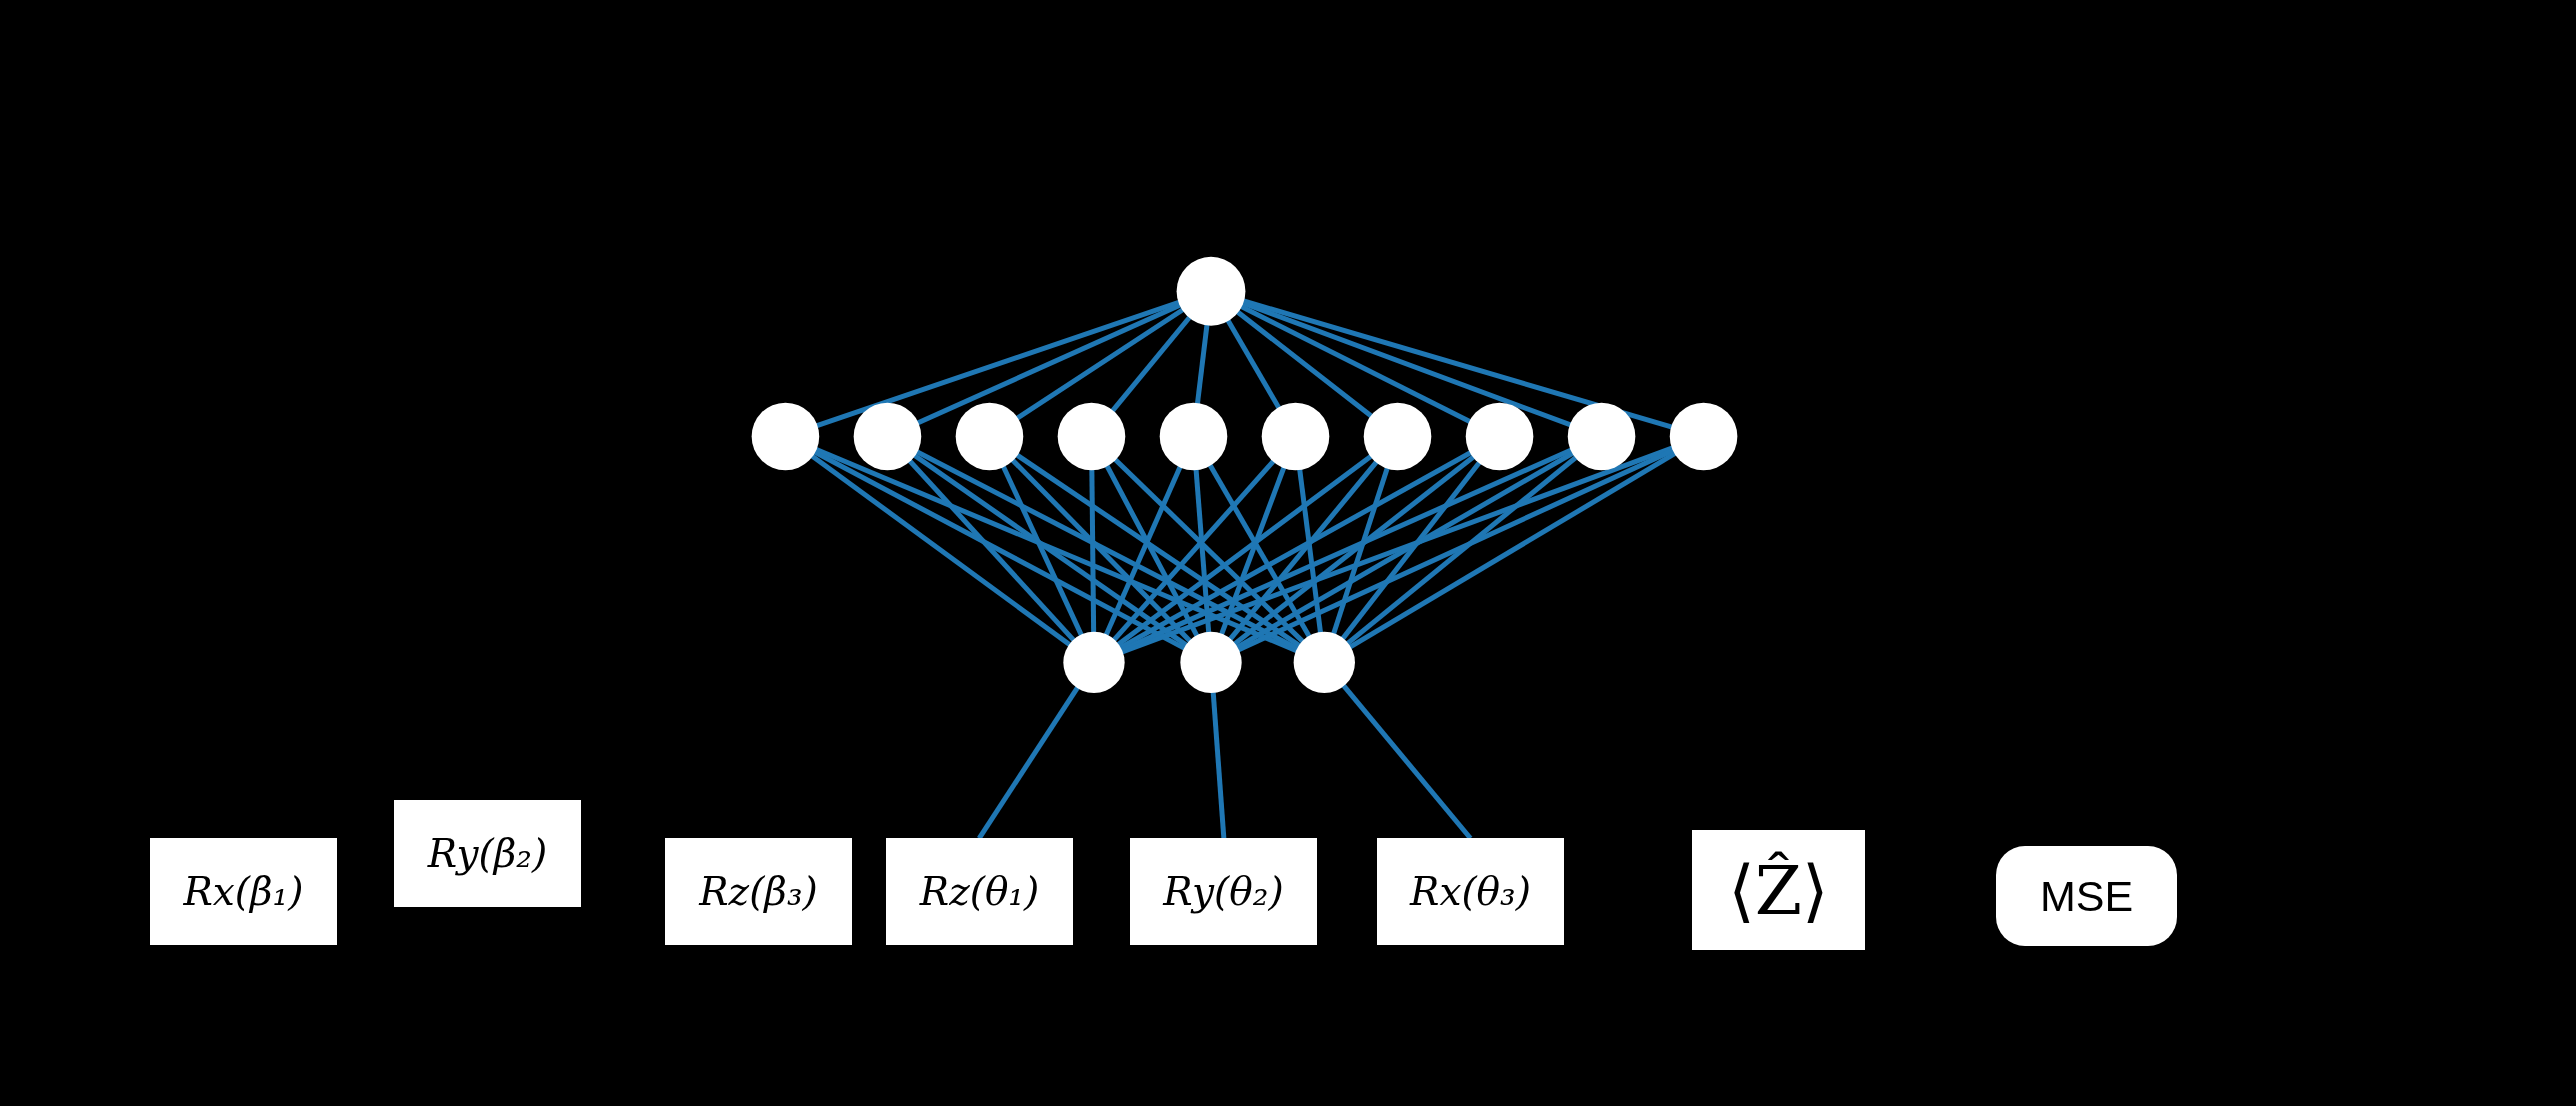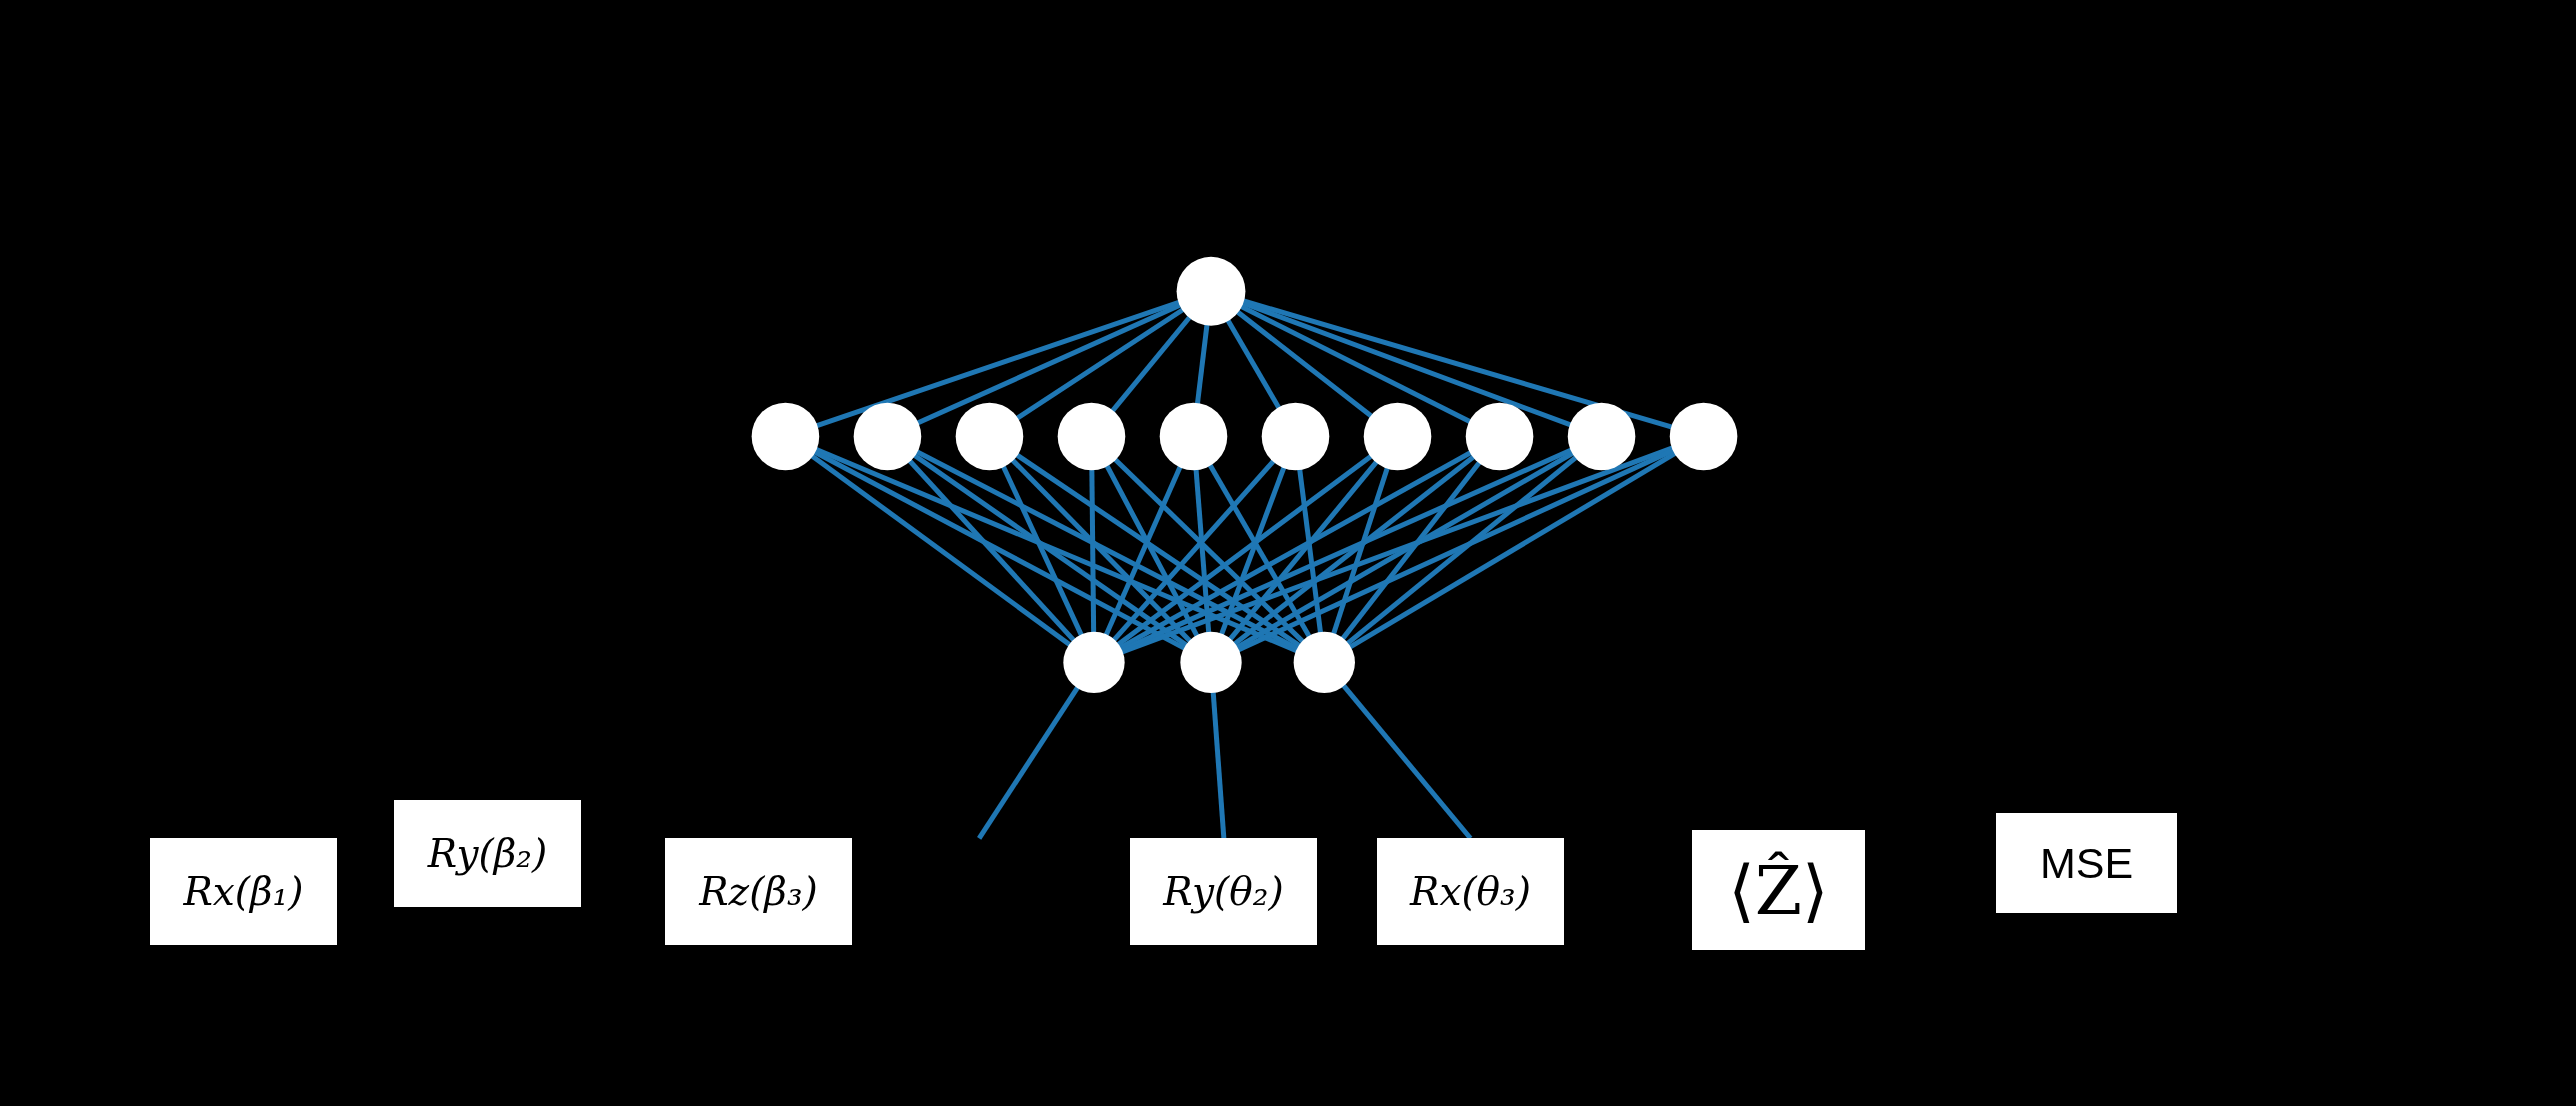--- a/index.html
+++ b/index.html
@@ -111,19 +111,20 @@
       <circle cx="2559" cy="697" r="54" fill="#ffffff"></circle>
       <circle cx="2722" cy="697" r="54" fill="#ffffff"></circle>
       <circle cx="1748" cy="1058" r="49" fill="#ffffff"></circle>
       <circle cx="1935" cy="1058" r="49" fill="#ffffff"></circle>
       <circle cx="2116" cy="1058" r="49" fill="#ffffff"></circle>
     </svg>
   <div id="boxes">
       <div class="box math" style="left: 150px; top: 838px; width: 187px; height: 107px;">Rx(β₁)</div>
       <div class="box math" style="left: 394px; top: 800px; width: 187px; height: 107px;">Ry(β₂)</div>
       <div class="box math" style="left: 641px; top: 838px; width: 187px; height: 107px; margin-left: 24px;">Rz(β₃)</div>
+      <div class="box math" style="left: 886px; top: 838px; width: 187px; height: 107px;">Rz(θ₁)</div>
       <div class="box math" style="left: 1377px; top: 838px; width: 187px; height: 107px;">Rx(θ₃)</div>
       <div class="box math" style="left: 1130px; top: 838px; width: 187px; height: 107px;">Ry(θ₂)</div>
       <div class="box expectation" style="left: 1692px; top: 830px; width: 173px; height: 120px;">⟨Ẑ⟩</div>
-      <div class="box sans" style="left: 1996px; top: 813px; width: 181px; height: 100px;">MSE</div>
+      <div class="box sans" style="left: 1996px; top: 846px; width: 181px; height: 100px; border-radius: 29px;">MSE</div>
     </div>
 </div>
 
 
 </body></html>

